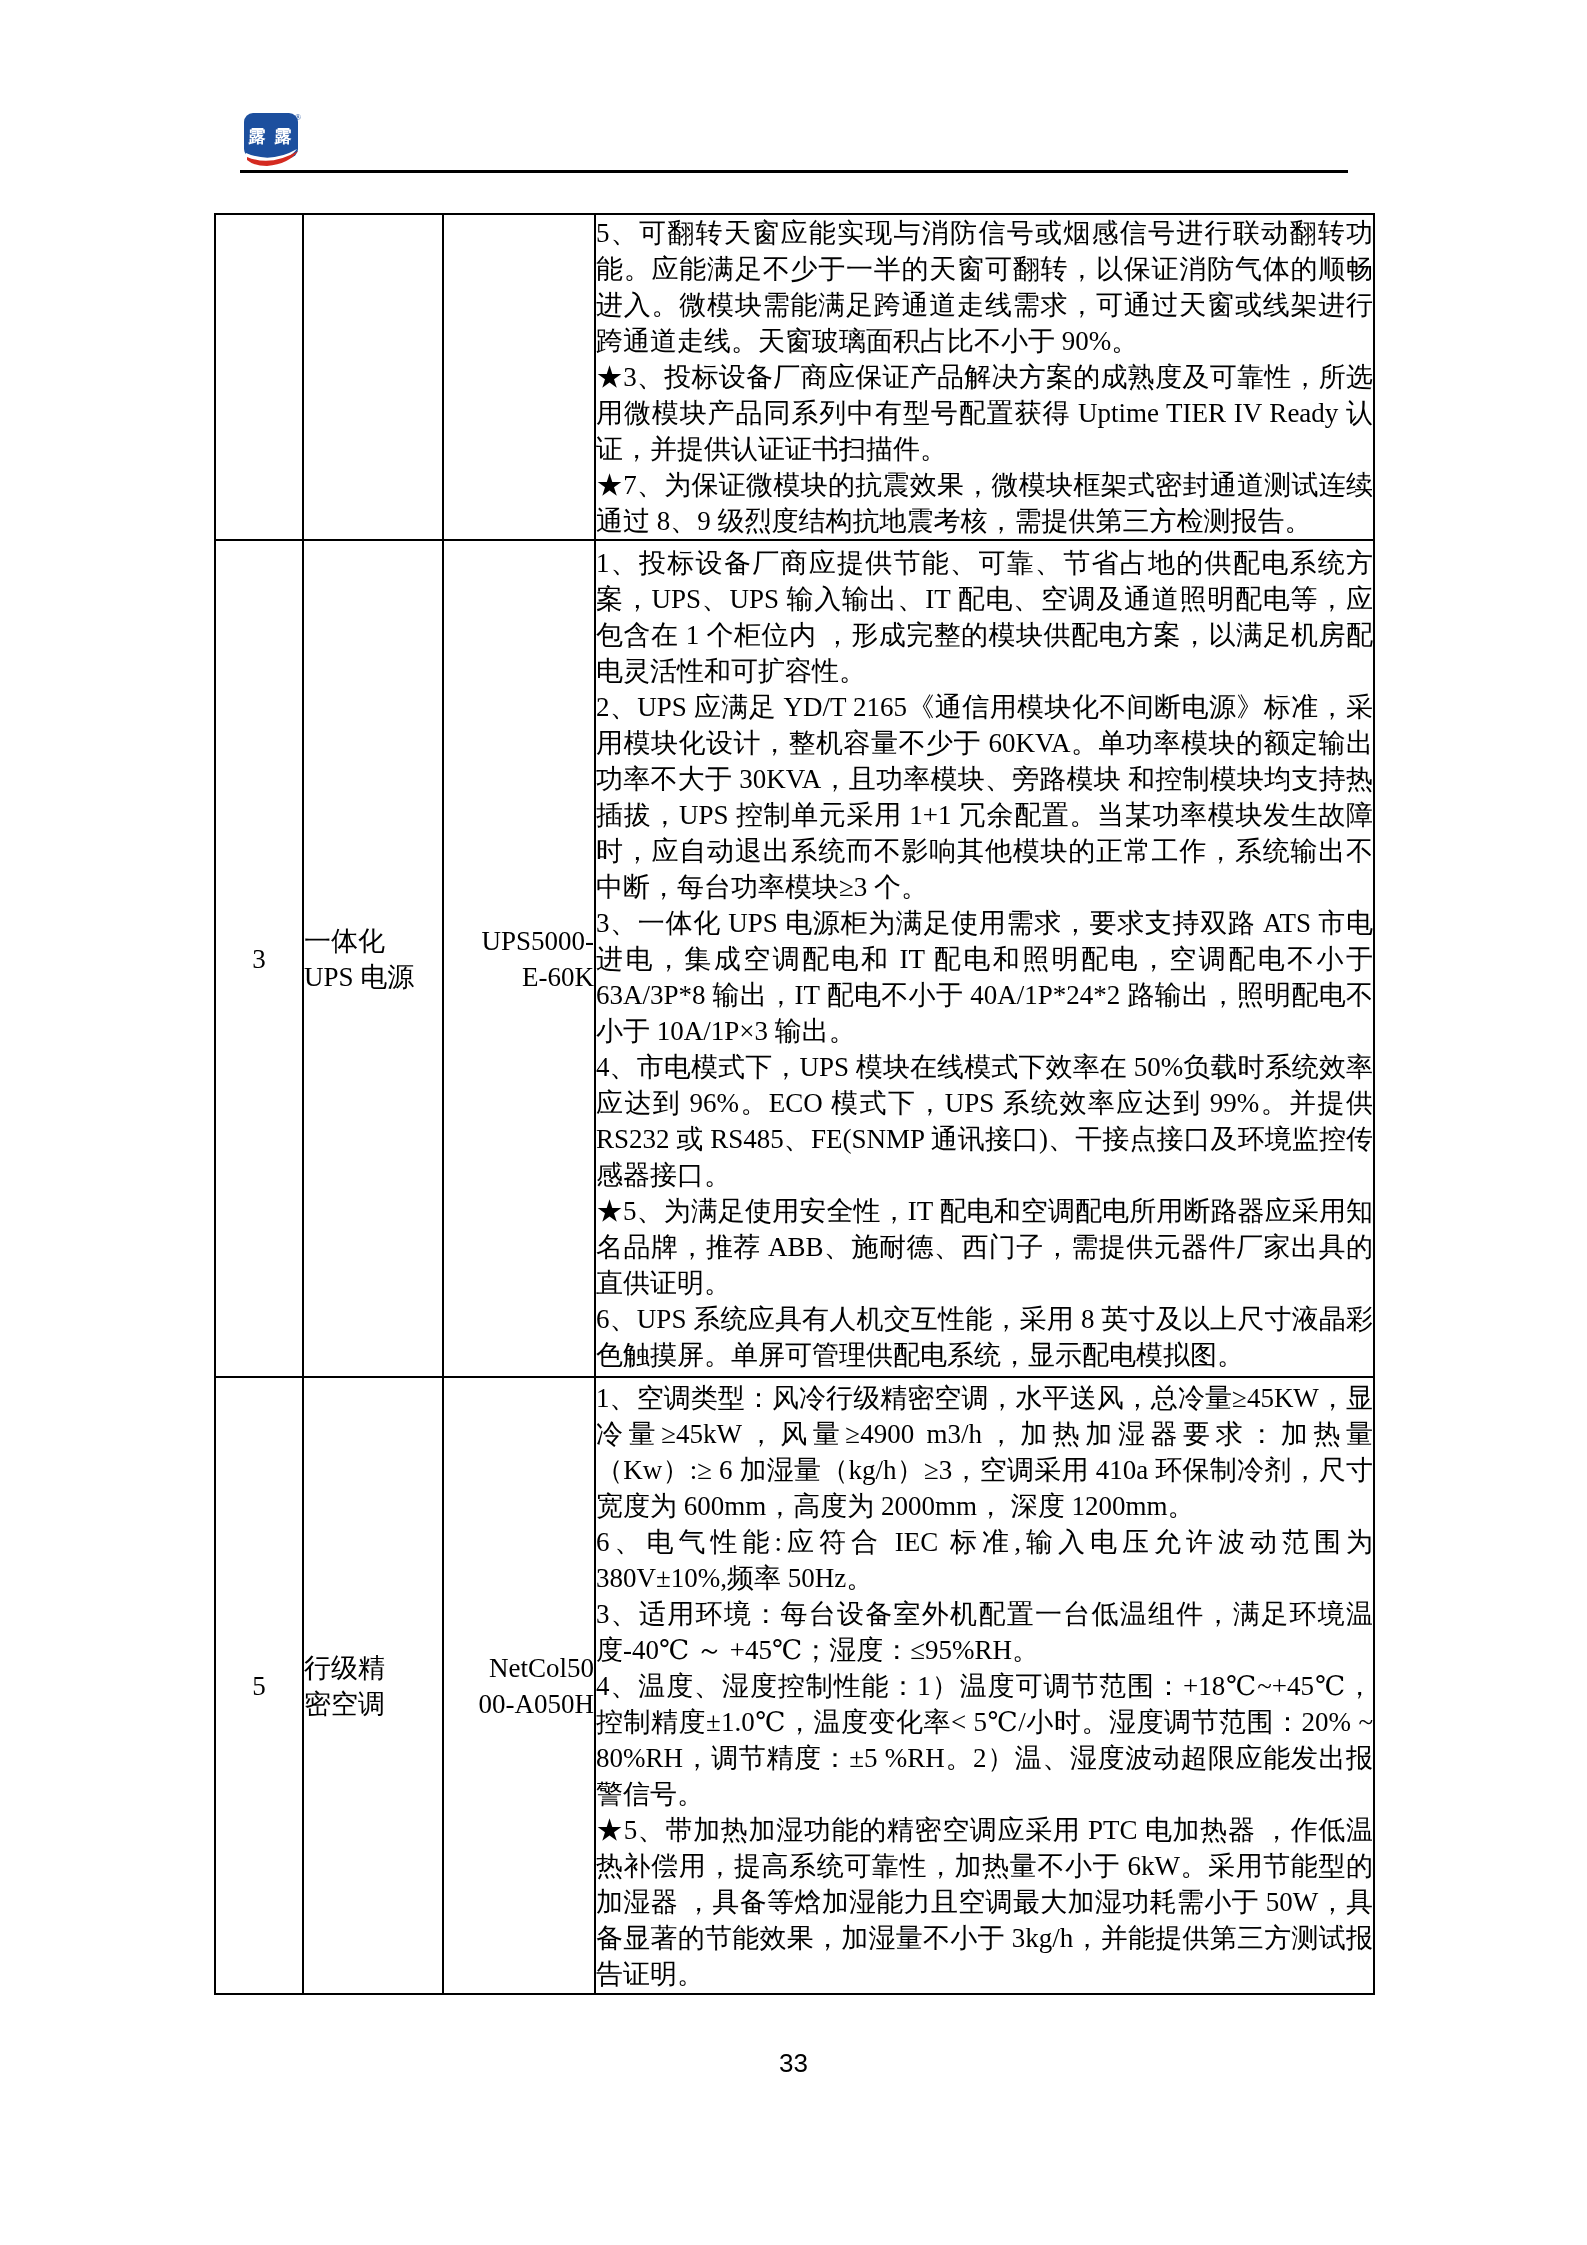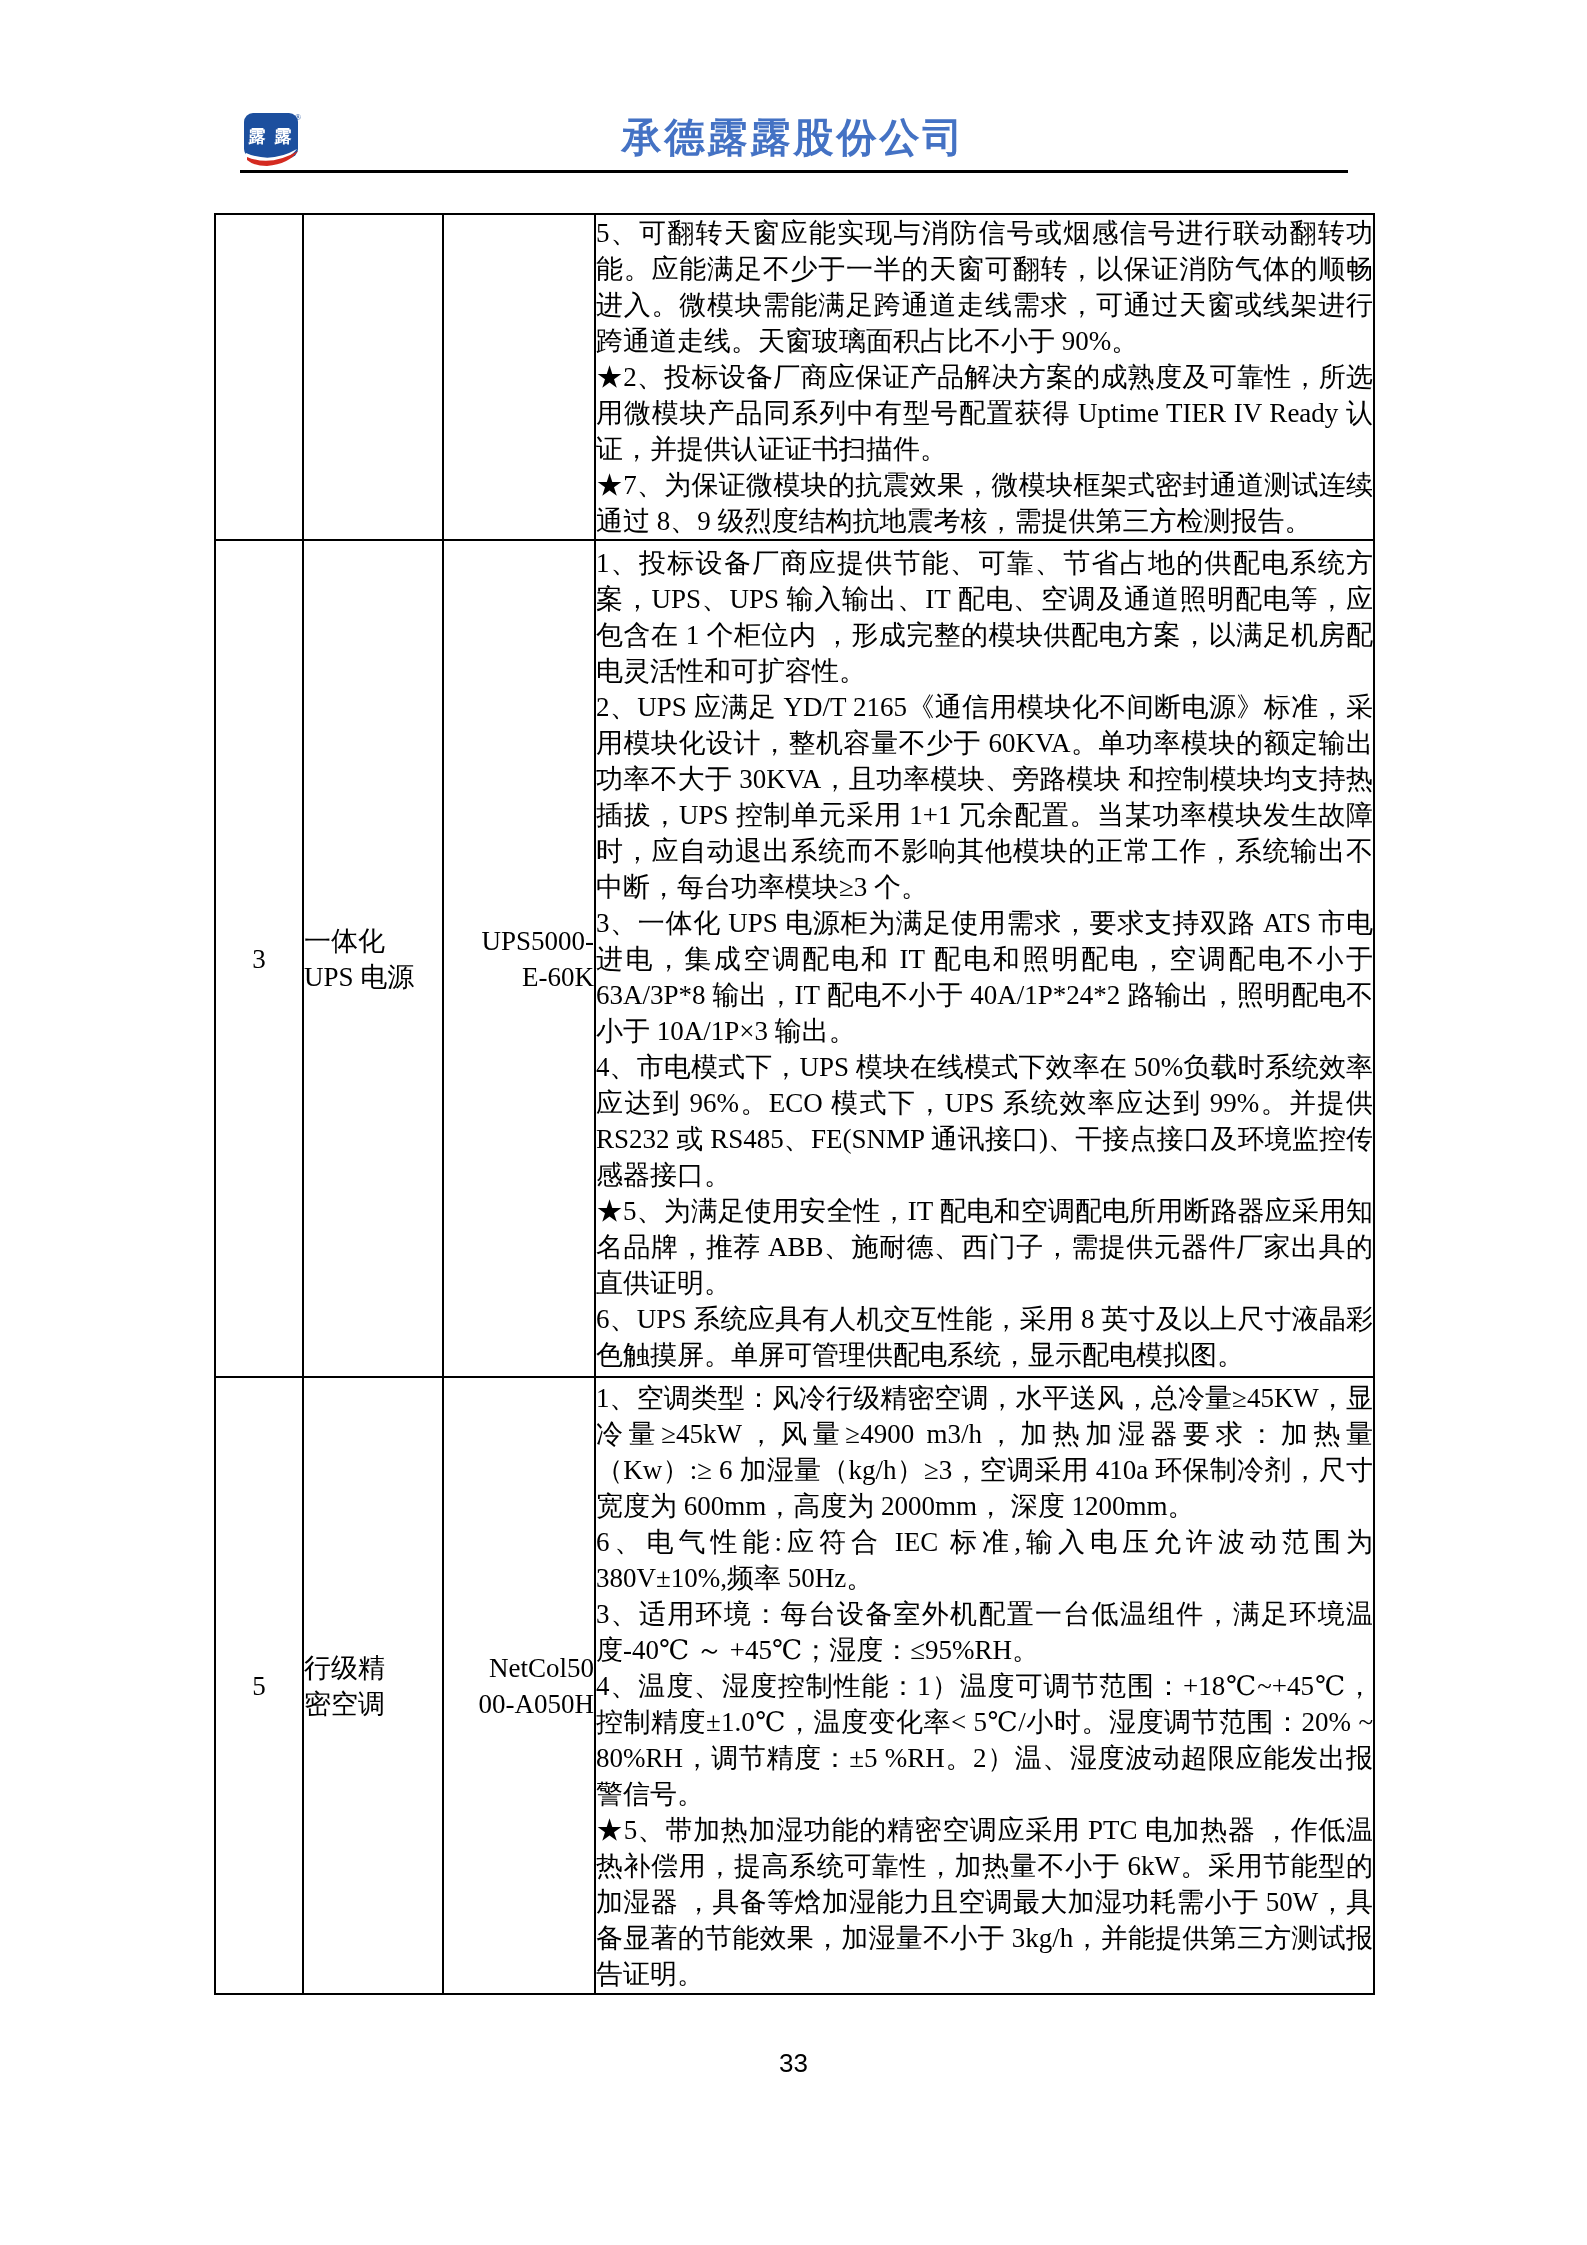--- a/index.html
+++ b/index.html
@@ -46,39 +46,38 @@
     <svg width="60" height="56" viewBox="0 0 60 56">
       <rect x="1" y="1" width="54" height="45" rx="9" fill="#1c4f9e"></rect>
       <text x="14" y="30" font-size="17" font-weight="bold" fill="#ffffff" text-anchor="middle">露</text>
       <text x="40" y="30" font-size="17" font-weight="bold" fill="#ffffff" text-anchor="middle">露</text>
       <path d="M3,41 Q28,52 54,37 Q44,50 22,51 Q10,51 3,44 Z" fill="#ffffff"></path>
       <path d="M4,45 Q28,55 55,39 Q46,52 24,54 Q11,54 4,48 Z" fill="#d42a20"></path>
       <text x="55" y="8" font-size="9" fill="#1c4f9e" text-anchor="middle">®</text>
     </svg>
   </div>
 
-  <div class="company-title">承德露露股份公司</div>
   <div class="header-rule"></div>
 
   <table class="spec-table">
     <colgroup>
       <col style="width:88px">
         <col style="width:140px">
         <col style="width:152px">
         <col style="width:779px">
     </colgroup>
     <tbody>
 
       <tr style="height:292px">
         <td class="cell-no"></td>
         <td class="cell-name"></td>
         <td class="cell-model"></td>
         <td class="cell-specs">
           <p>5、可翻转天窗应能实现与消防信号或烟感信号进行联动翻转功能。应能满足不少于一半的天窗可翻转，以保证消防气体的顺畅进入。微模块需能满足跨通道走线需求，可通过天窗或线架进行跨通道走线。天窗玻璃面积占比不小于 90%。</p>
-          <p>★2、投标设备厂商应保证产品解决方案的成熟度及可靠性，所选用微模块产品同系列中有型号配置获得 Uptime TIER IV Ready 认证，并提供认证证书扫描件。</p>
+          <p>★3、投标设备厂商应保证产品解决方案的成熟度及可靠性，所选用微模块产品同系列中有型号配置获得 Uptime TIER IV Ready 认证，并提供认证证书扫描件。</p>
           <p>★7、为保证微模块的抗震效果，微模块框架式密封通道测试连续通过 8、9 级烈度结构抗地震考核，需提供第三方检测报告。</p>
         </td>
       </tr>
 
       <tr style="height:837px">
         <td class="cell-no">3</td>
         <td class="cell-name">
           <span class="nm-line">一体化</span>
           <span class="nm-line">UPS 电源</span>
         </td>

